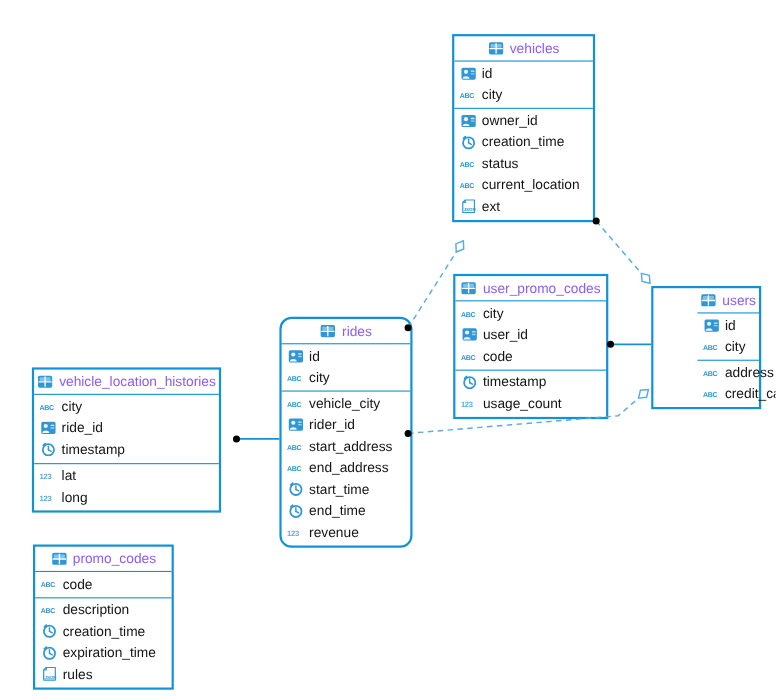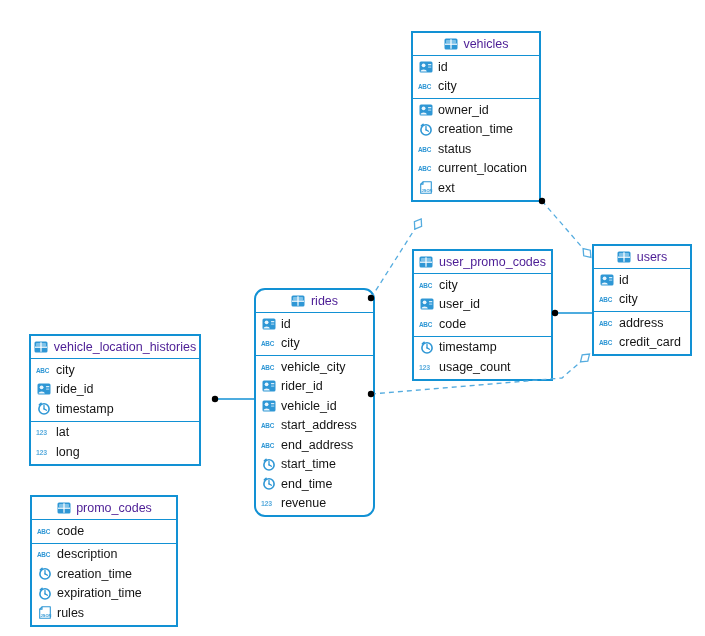--- a/index.html
+++ b/index.html
@@ -12,21 +12,21 @@
   .erd-table{
     position:absolute;
     background:#ffffff;
     border:2px solid #1291d4;
     box-sizing:border-box;
   }
   .t-header{
     height:22px;
     display:flex;align-items:center;justify-content:center;gap:5px;
     border-bottom:1px solid #1291d4;
-    font-size:12.5px;color:#4c1d95;
+    font-size:12.5px;color:#8b5cf6;
     cursor:default;
   }
   .section{padding:1px 0 2px 0;}
   .section.pk{border-bottom:1px solid #1291d4;}
   .row{
     height:19.5px;
     display:flex;align-items:center;gap:4px;
     padding:0 6px 0 5px;
     font-size:12.5px;color:#141414;
     white-space:nowrap;
@@ -184,21 +184,21 @@
         <div class="row">
           <span class="icn">
             <svg width="16" height="12" viewBox="0 0 16 12">
               <text x="0" y="9" font-family="Liberation Sans, sans-serif" font-size="7" font-weight="600" fill="#5badde" letter-spacing="-0.3">123</text>
             </svg>
           </span>
           <span class="col-label">usage_count</span>
         </div>
       </div>
     </div>
-    <div class="erd-table" style="left: 592px; top: 244px; width: 100px;">
+    <div class="erd-table" style="left: 592px; top: 260px; width: 100px; padding-left: 40px;">
       <div class="t-header">
         <span class="icn">
           <svg width="14" height="12" viewBox="0 0 14 12">
             <rect x="0.5" y="0.5" width="13" height="11" rx="1.5" fill="#2f97d5"></rect>
             <rect x="2" y="2" width="10" height="3.4" rx="0.8" fill="#7ec2e9"></rect>
             <line x1="1" y1="6.2" x2="13" y2="6.2" stroke="#fff" stroke-width="1.2"></line>
             <line x1="7" y1="1.3" x2="7" y2="10.7" stroke="#fff" stroke-width="1.2"></line>
           </svg>
         </span>
         <span>users</span>
@@ -294,32 +294,20 @@
               <circle cx="4.6" cy="4.3" r="1.9" fill="#eaf5fc"></circle>
               <path d="M1.5 10.6 C1.7 7.7 7.6 7.7 7.8 10.6 Z" fill="#eaf5fc"></path>
               <rect x="8.9" y="3.1" width="3.5" height="1.2" rx="0.6" fill="#d6ecf9"></rect>
               <rect x="8.9" y="5.5" width="3.5" height="1.2" rx="0.6" fill="#9ed1ef"></rect>
             </svg>
           </span>
           <span class="col-label">rider_id</span>
         </div>
         <div class="row">
           <span class="icn">
-            <svg width="14" height="12" viewBox="0 0 14 12">
-              <rect x="0.5" y="0.5" width="13" height="11" rx="1.5" fill="#2f97d5"></rect>
-              <circle cx="4.6" cy="4.3" r="1.9" fill="#eaf5fc"></circle>
-              <path d="M1.5 10.6 C1.7 7.7 7.6 7.7 7.8 10.6 Z" fill="#eaf5fc"></path>
-              <rect x="8.9" y="3.1" width="3.5" height="1.2" rx="0.6" fill="#d6ecf9"></rect>
-              <rect x="8.9" y="5.5" width="3.5" height="1.2" rx="0.6" fill="#9ed1ef"></rect>
-            </svg>
-          </span>
-          <span class="col-label">vehicle_id</span>
-        </div>
-        <div class="row">
-          <span class="icn">
             <svg width="16" height="12" viewBox="0 0 16 12">
               <text x="0" y="9" font-family="Liberation Sans, sans-serif" font-size="6.4" font-weight="bold" fill="#2f97d5" letter-spacing="-0.3">ABC</text>
             </svg>
           </span>
           <span class="col-label">start_address</span>
         </div>
         <div class="row">
           <span class="icn">
             <svg width="16" height="12" viewBox="0 0 16 12">
               <text x="0" y="9" font-family="Liberation Sans, sans-serif" font-size="6.4" font-weight="bold" fill="#2f97d5" letter-spacing="-0.3">ABC</text>
@@ -416,21 +404,21 @@
         <div class="row">
           <span class="icn">
             <svg width="16" height="12" viewBox="0 0 16 12">
               <text x="0" y="9" font-family="Liberation Sans, sans-serif" font-size="7" font-weight="600" fill="#5badde" letter-spacing="-0.3">123</text>
             </svg>
           </span>
           <span class="col-label">long</span>
         </div>
       </div>
     </div>
-    <div class="erd-table" style="left: 30px; top: 495px; width: 148px;">
+    <div class="erd-table" style="left: 30px; top: 495px; width: 128px;">
       <div class="t-header">
         <span class="icn">
           <svg width="14" height="12" viewBox="0 0 14 12">
             <rect x="0.5" y="0.5" width="13" height="11" rx="1.5" fill="#2f97d5"></rect>
             <rect x="2" y="2" width="10" height="3.4" rx="0.8" fill="#7ec2e9"></rect>
             <line x1="1" y1="6.2" x2="13" y2="6.2" stroke="#fff" stroke-width="1.2"></line>
             <line x1="7" y1="1.3" x2="7" y2="10.7" stroke="#fff" stroke-width="1.2"></line>
           </svg>
         </span>
         <span>promo_codes</span>

